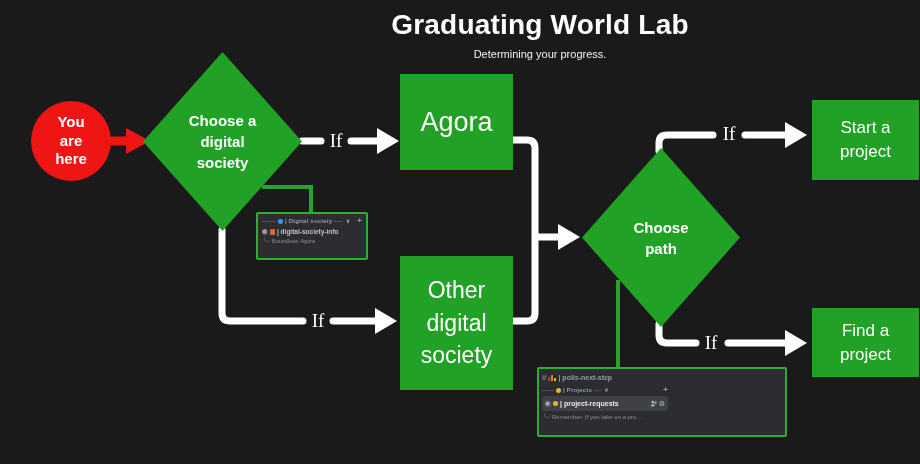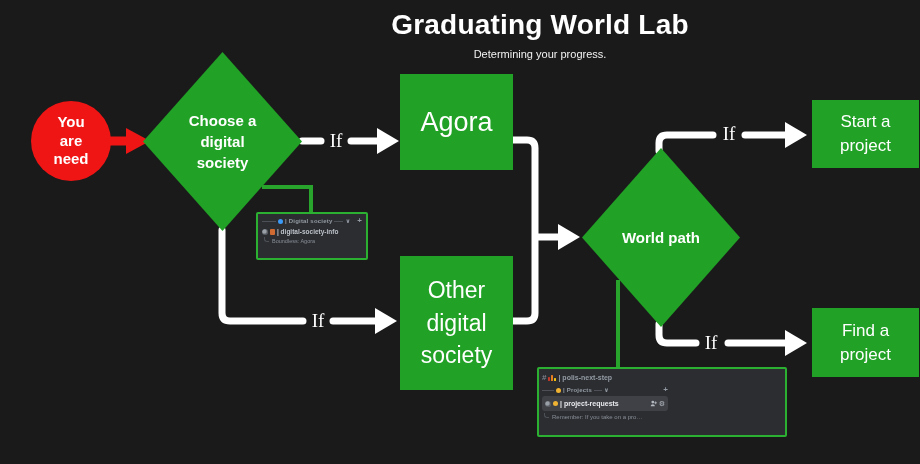--- a/index.html
+++ b/index.html
@@ -25,21 +25,21 @@
   .circle-node span { display:block; width:52px; }
   .diamond { background:#21a126; clip-path:polygon(50% 0,100% 50%,50% 100%,0 50%); font-weight:bold; font-size:15px; line-height:1.4; }
   .diamond-1 { left:143px; top:52px; width:159px; height:179px; }
   .diamond-1 span { width:95px;text-align:center; }
   .diamond-2 { left:582px; top:148px; width:158px; height:179px; }
   .diamond-2 span { width:80px; }
   .gbox { background:#21a126; }
   .box-agora { left:400px; top:74px; width:113px; height:96px; font-size:27px; }
   .box-other { left:400px; top:256px; width:113px; height:134px; font-size:23px; line-height:1.42; }
   .box-other span { width:95px; }
-  .box-start { left:812px; top:100px; width:107px; height:68px; font-size:17px; line-height:1.4; }
+  .box-start { left:812px; top:100px; width:107px; height:80px; font-size:17px; line-height:1.4; }
   .box-start span, .box-find span { width:75px; }
   .box-find { left:812px; top:308px; width:107px; height:69px; font-size:17px; line-height:1.4; }
   .if-label { transform:translate(-50%,-50%); font-family:"Liberation Serif","DejaVu Serif",serif; font-weight:normal; font-size:19px; color:#fff; }
   .if-1 { left:336px; top:141px; } .if-2 { left:318px; top:321px; }
   .if-3 { left:729px; top:134px; } .if-4 { left:711px; top:343px; }
 
   
   .ss { background:#2b2d31; border:2px solid #2cb032; border-radius:2px; font-family:"Liberation Sans","DejaVu Sans",sans-serif; }
   .ss1 { left:256px; top:212px; width:112px; height:48px; padding:3px 4px; }
   .ss2 { left:537px; top:367px; width:250px; height:70px; padding:2px 3px; }
@@ -108,37 +108,37 @@
     <polygon points="558,224 580,237 558,250"></polygon>
     <polygon points="785,122 807,135 785,148"></polygon>
     <polygon points="785,330 807,343 785,356"></polygon>
   </g>
 </svg>
 
 <div class="abs page-title">Graduating World Lab</div>
 <div class="abs page-subtitle">Determining your progress.</div>
 
 <div class="abs node circle-node">
-  <span>You are need</span>
+  <span>You are here</span>
 </div>
 
 <div class="abs node diamond diamond-1">
   <span>Choose a digital society</span>
 </div>
 
 <div class="abs node gbox box-agora">
   <span>Agora</span>
 </div>
 
 <div class="abs node gbox box-other">
   <span>Other digital society</span>
 </div>
 
 <div class="abs node diamond diamond-2">
-  <span>World path</span>
+  <span>Choose path</span>
 </div>
 
 <div class="abs node gbox box-start">
   <span>Start a project</span>
 </div>
 
 <div class="abs node gbox box-find">
   <span>Find a project</span>
 </div>
 

